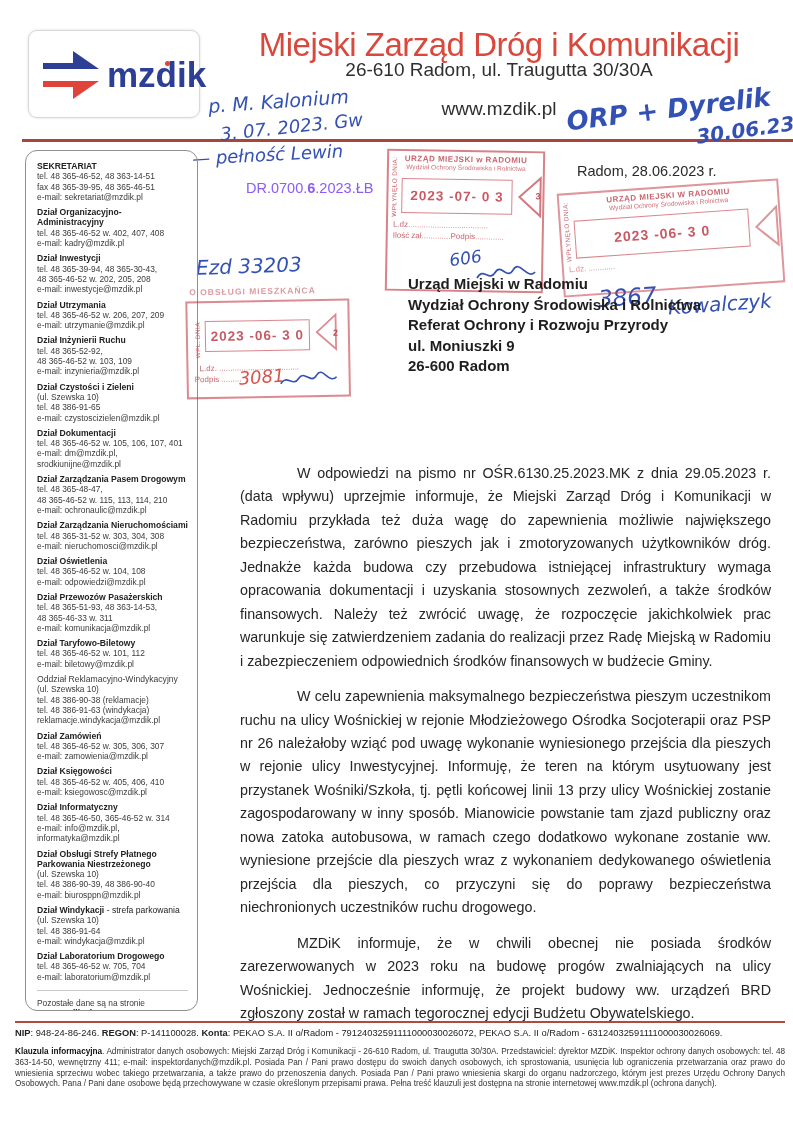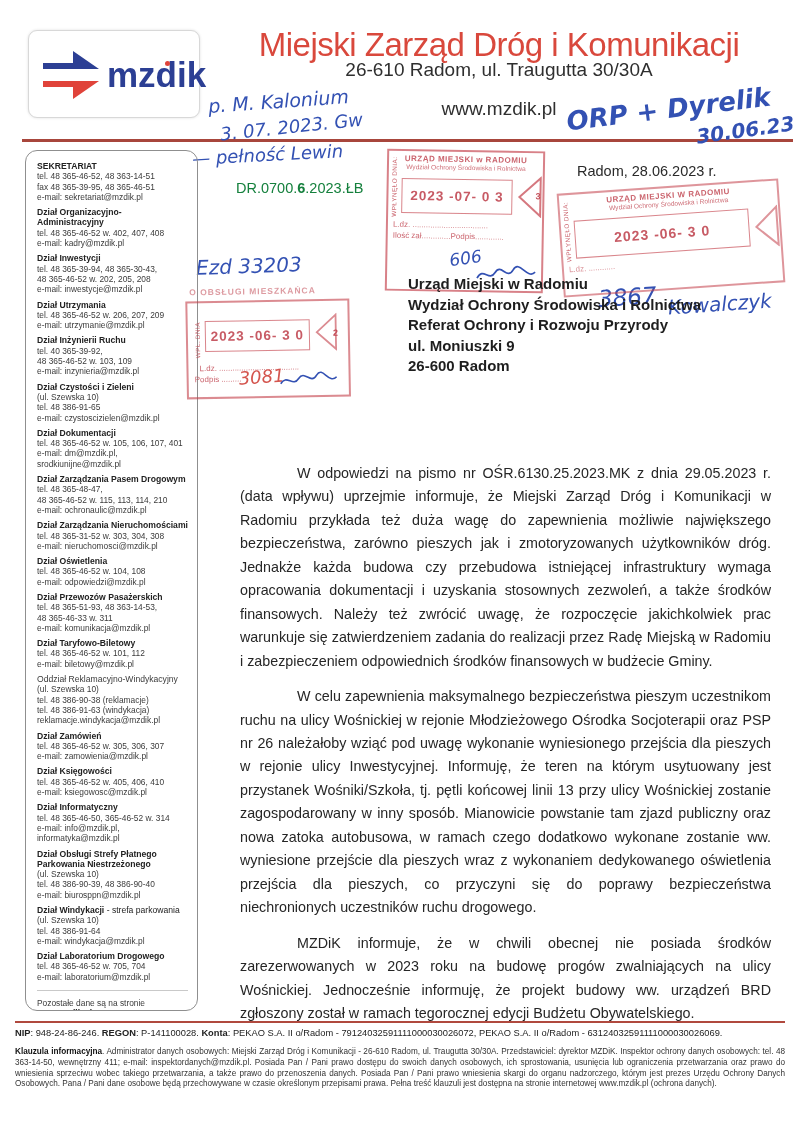--- a/index.html
+++ b/index.html
@@ -34,21 +34,21 @@
            border-radius:12px;padding:10px 9px 8px 11px;box-sizing:border-box;overflow:hidden;
            font-size:8.4px;line-height:10.3px;color:#3b3b3b;}
   .sec{margin-bottom:5px;}
   .sec-title{font-weight:bold;font-size:8.6px;color:#222;}
   .sec-title.nb{font-weight:normal;color:#3b3b3b;}
   .sec-suffix{font-weight:normal;}
   .sidebar-note{border-top:1px solid #c9c9c9;margin-top:8px;padding-top:7px;color:#3b3b3b;}
   .sidebar-note b{color:#222;}
 
   
-  .ref-no{position:absolute;left:236px;top:180px;font-size:14.5px;color:#15803d;text-align:right;}
+  .ref-no{position:absolute;left:246px;top:180px;font-size:14.5px;color:#8b5cf6;text-align:right;}
   .dateline{position:absolute;left:577px;top:163px;font-size:14.5px;color:#2a2a2a;}
   .recipient{position:absolute;left:408px;top:274px;font-size:15px;font-weight:bold;line-height:20.5px;color:#1e1e1e;}
 
   
   .stamp{position:absolute;border:2px solid rgba(195,62,72,.65);color:#c24a55;box-sizing:border-box;}
   .stamp-a{left:386px;top:150px;width:158px;height:142px;transform:rotate(1deg);}
   .stamp-b{left:560px;top:186px;width:222px;height:104px;transform:rotate(-4deg);border-color:rgba(195,62,72,.55);}
   .stamp-c{left:186px;top:286px;width:162px;height:110px;transform:rotate(-1deg);border:none;}
   .stamp-c .st-box-outer{position:absolute;left:0;top:14px;width:160px;height:94px;border:2px solid rgba(195,62,72,.6);}
   .st-org{text-align:center;font-size:8px;font-weight:bold;letter-spacing:.5px;margin-top:3px;opacity:.85;}
@@ -149,21 +149,21 @@
         <div class="sec-title"><span>Dział Utrzymania</span><span class="sec-suffix"></span></div>
         <div class="sec-lines">
           <div>tel. 48 365-46-52 w. 206, 207, 209</div>
           <div>e-mail: utrzymanie@mzdik.pl</div>
         </div>
       </div>
 
       <div class="sec">
         <div class="sec-title"><span>Dział Inżynierii Ruchu</span><span class="sec-suffix"></span></div>
         <div class="sec-lines">
-          <div>tel. 40 365-39-92,</div>
+          <div>tel. 48 365-52-92,</div>
           <div>48 365-46-52 w. 103, 109</div>
           <div>e-mail: inzynieria@mzdik.pl</div>
         </div>
       </div>
 
       <div class="sec">
         <div class="sec-title"><span>Dział Czystości i Zieleni</span><span class="sec-suffix"></span></div>
         <div class="sec-lines">
           <div>(ul. Szewska 10)</div>
           <div>tel. 48 386-91-65</div>

